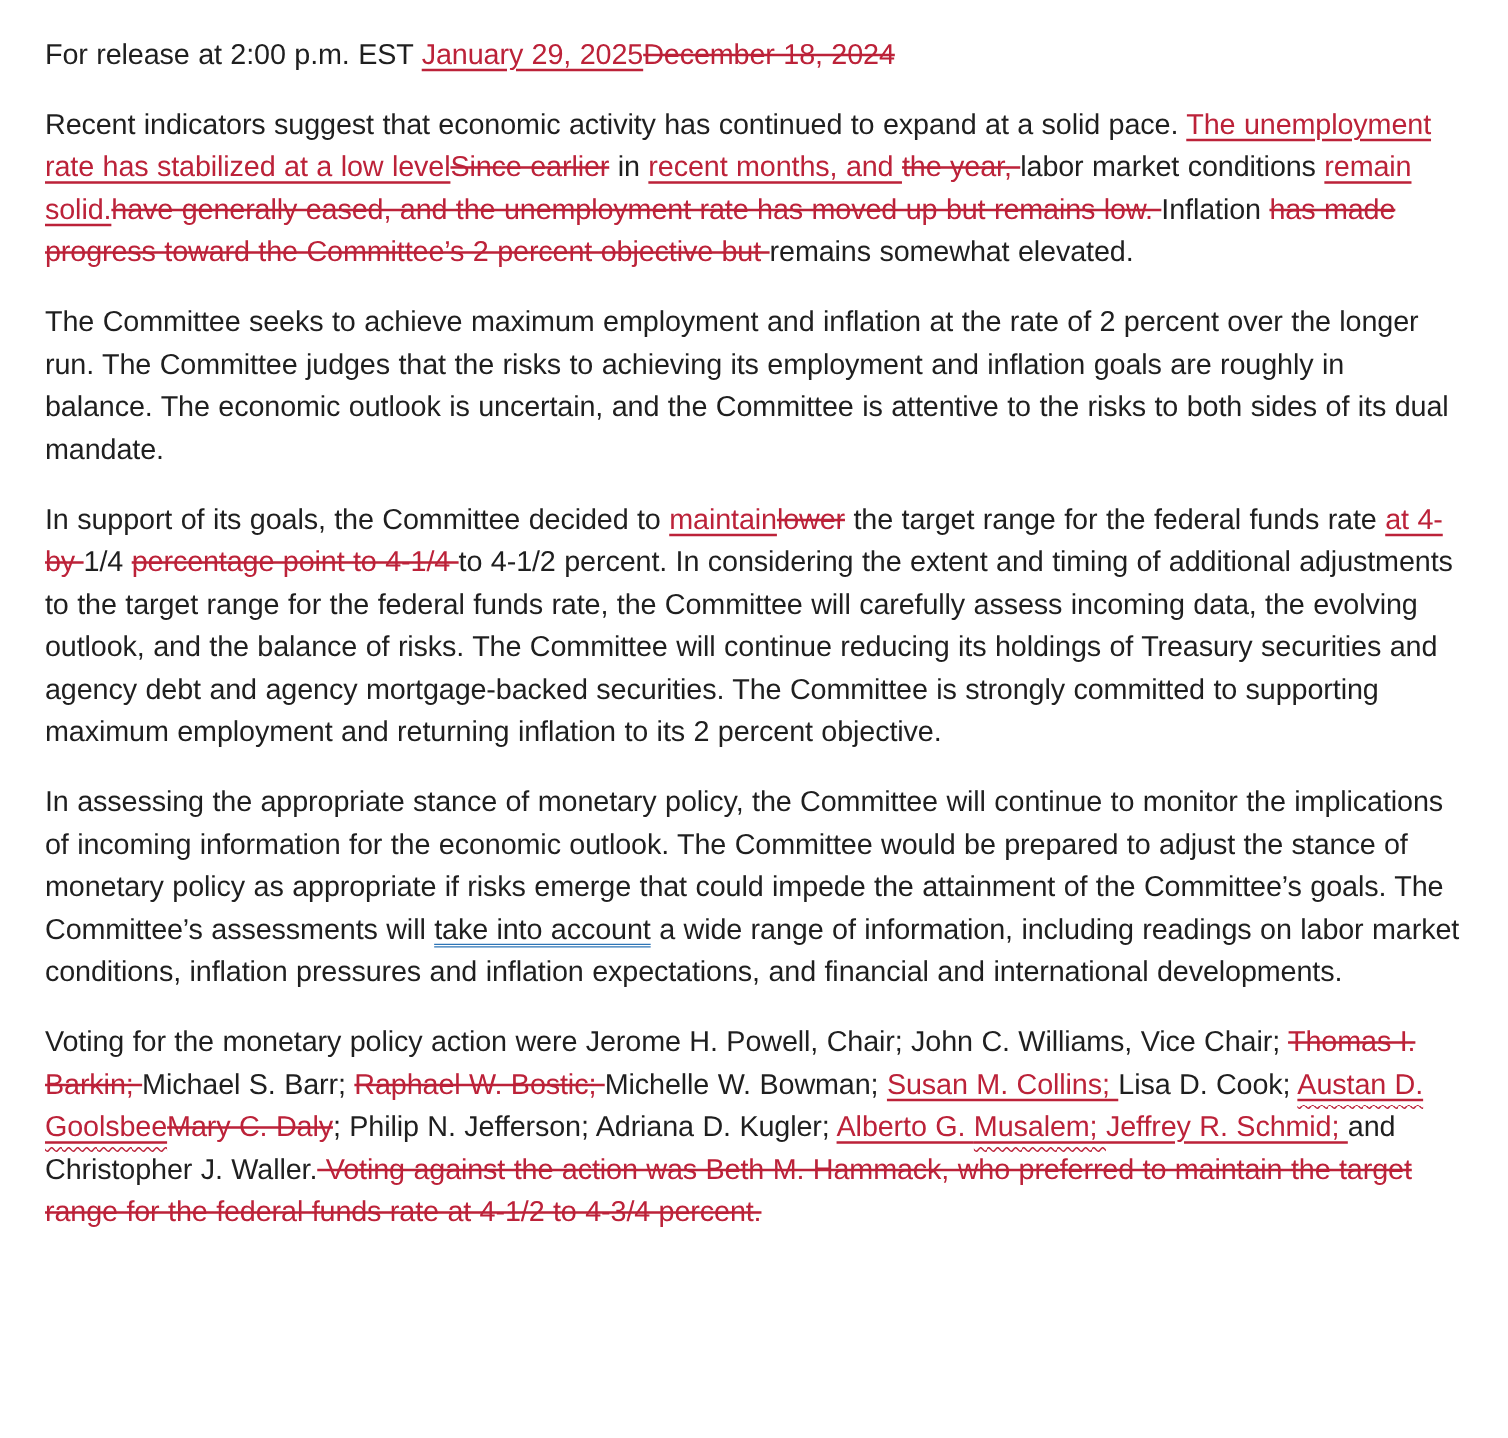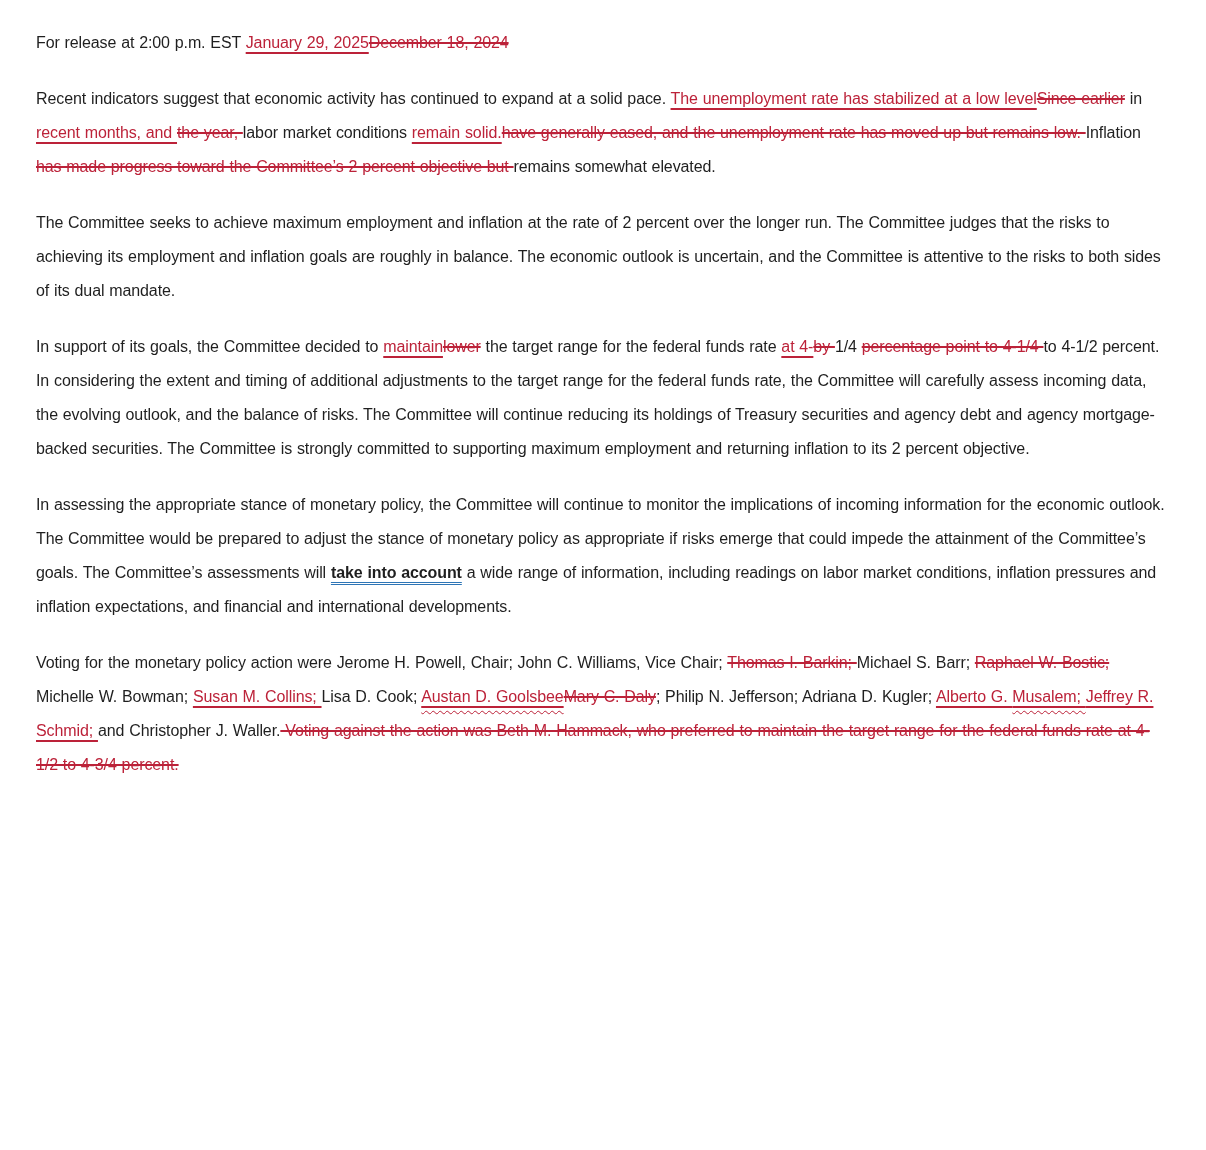--- a/index.html
+++ b/index.html
@@ -17,21 +17,21 @@
   }
   .page {
     box-sizing: border-box;
     width: 1206px;
     height: 1150px;
     padding: 26px 38px 20px 36px;
     background: #ffffff;
   }
   .para {
     margin: 0 0 22px 0;
-    font-size: 16px;
+    font-size: 23px;
     line-height: 34px;
     letter-spacing: -0.1px;
     text-align: left;
     word-spacing: 0.5px;
   }
   .run-normal {
     color: var(--ink, #1f1f1f);
   }
   .run-ins {
     color: var(--red, #bc2239);
@@ -52,21 +52,20 @@
     text-decoration-thickness: 1px;
     text-underline-offset: 8px;
     text-decoration-color: var(--red, #bc2239);
   }
   .run-grammar {
     color: var(--ink, #1f1f1f);
     text-decoration: underline double;
     text-decoration-thickness: 1px;
     text-underline-offset: 4px;
     text-decoration-color: var(--blue, #2e75b6);
-    font-weight: bold;
   }
 </style>
 </head>
 <body>
 
 <div class="page">
   <div>
       <p class="para"><span class="run run-normal">For release at 2:00 p.m. EST </span><span class="run run-ins">January 29, 2025</span><span class="run run-del">December 18, 2024</span></p>
       <p class="para"><span class="run run-normal">Recent indicators suggest that economic activity has continued to expand at a solid pace. </span><span class="run run-ins">The unemployment rate has stabilized at a low level</span><span class="run run-del">Since earlier</span><span class="run run-normal"> in </span><span class="run run-ins">recent months, and </span><span class="run run-del">the year, </span><span class="run run-normal">labor market conditions </span><span class="run run-ins">remain solid.</span><span class="run run-del">have generally eased, and the unemployment rate has moved up but remains low. </span><span class="run run-normal">Inflation </span><span class="run run-del">has made progress toward the Committee’s 2 percent objective but </span><span class="run run-normal">remains somewhat elevated.</span></p>
       <p class="para"><span class="run run-normal">The Committee seeks to achieve maximum employment and inflation at the rate of 2 percent over the longer run. The Committee judges that the risks to achieving its employment and inflation goals are roughly in balance. The economic outlook is uncertain, and the Committee is attentive to the risks to both sides of its dual mandate.</span></p>

